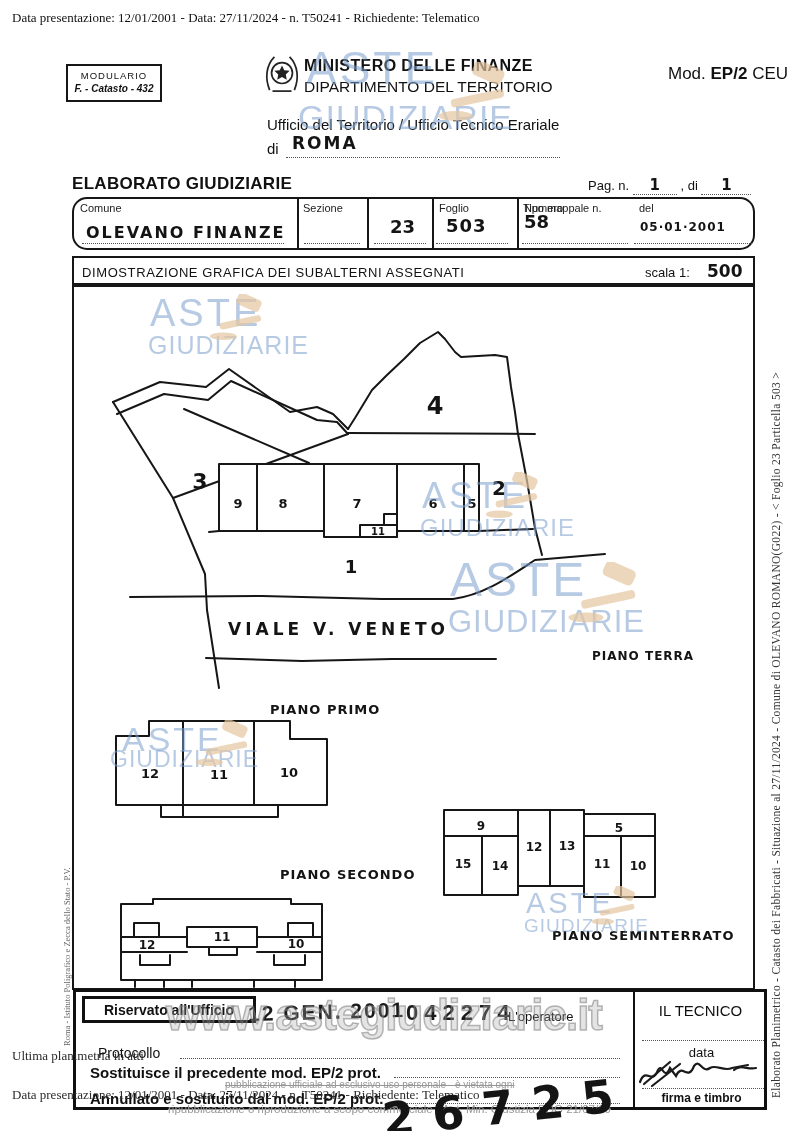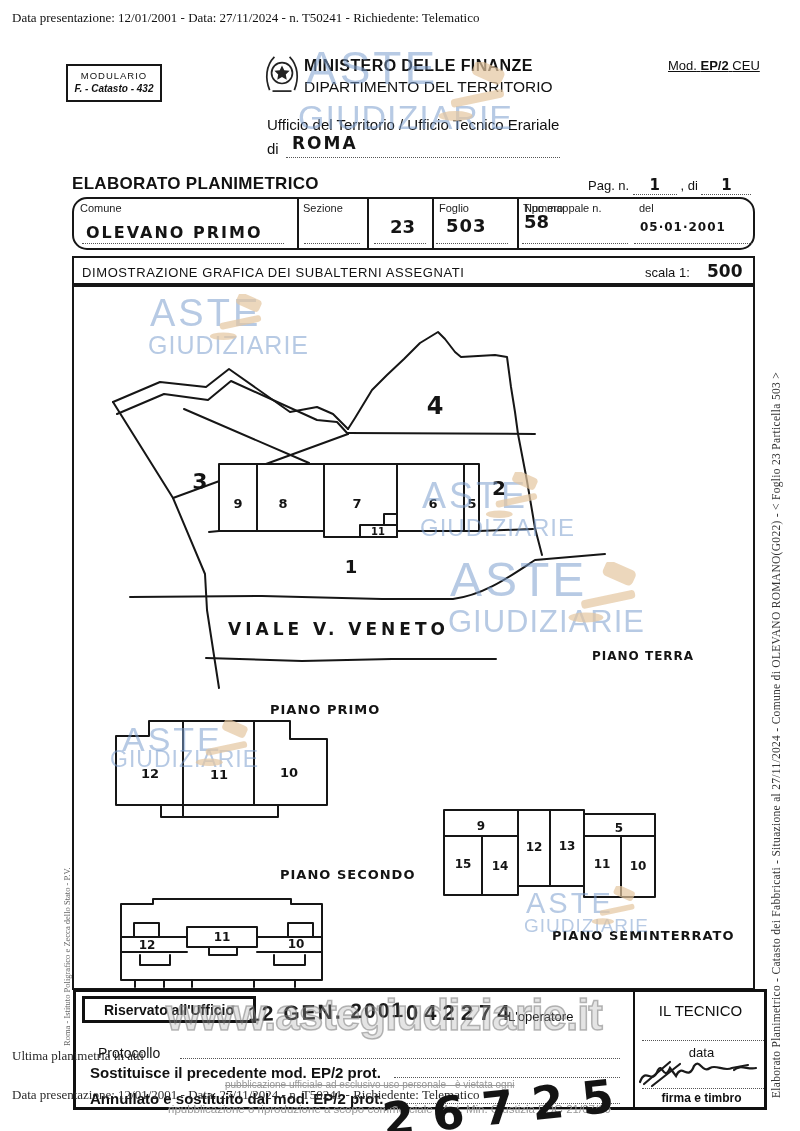--- a/index.html
+++ b/index.html
@@ -42,51 +42,51 @@
       <path d="M7,40 C2,28 3,14 12,5"></path>
       <path d="M33,40 C38,28 37,14 28,5"></path>
       <path d="M20,14 L22.4,19 L28,19.6 L24,23.4 L25,29 L20,26.2 L15,29 L16,23.4 L12,19.6 L17.6,19 Z" fill="#222" stroke="none"></path>
       <path d="M10,41 L30,41"></path>
     </g>
   </svg>
 
   <div class="abs" style="left:304px;top:57px;font-size:16px;font-weight:bold;letter-spacing:0.4px;">MINISTERO DELLE FINANZE</div>
   <div class="abs" style="left:304px;top:78px;font-size:15.5px;">DIPARTIMENTO DEL TERRITORIO</div>
 
-  <div class="abs" style="left:668px;top:58px;font-size:13px;text-decoration:underline;">
+  <div class="abs" style="left:668px;top:64px;font-size:17px;">
     <span>Mod.</span>
     <span style="font-weight:bold;">EP/2</span>
     <span>CEU</span>
   </div>
 
   <div class="abs" style="left:267px;top:116px;font-size:15px;">Ufficio del Territorio / Ufficio Tecnico Erariale</div>
   <div class="abs" style="left:267px;top:140px;font-size:15px;">di</div>
   <div class="abs dotted" style="left:286px;top:139px;width:274px;height:18px;"></div>
   <div class="abs hw" style="left:292px;top:133px;font-size:17px;letter-spacing:2px;">ROMA</div>
 
-  <div class="abs" style="left:72px;top:174px;font-size:17px;font-weight:bold;letter-spacing:0.3px;">ELABORATO PLANIMETRICO</div>
+  <div class="abs" style="left:72px;top:174px;font-size:17px;font-weight:bold;letter-spacing:0.3px;">ELABORATO GIUDIZIARIE</div>
   <div class="abs" style="left:588px;top:176px;font-size:13px;">
     <span>Pag. n.</span>
     <span class="dotted" style="display:inline-block;width:44px;text-align:center;"><span class="hw" style="font-size:15px;">1</span></span>
     <span>, di</span>
     <span class="dotted" style="display:inline-block;width:50px;text-align:center;"><span class="hw" style="font-size:15px;">1</span></span>
   </div>
 
   <div class="abs box" style="left:72px;top:197px;width:683px;height:53px;border-radius:15px;">
     <div class="abs" style="left:223px;top:0;height:49px;border-left:2px solid #161616;"></div>
     <div class="abs" style="left:293px;top:0;height:49px;border-left:2px solid #161616;"></div>
     <div class="abs" style="left:358px;top:0;height:49px;border-left:2px solid #161616;"></div>
     <div class="abs" style="left:443px;top:0;height:49px;border-left:2px solid #161616;"></div>
     <div class="abs lbl" style="left:6px;top:3px;">Comune</div>
     <div class="abs lbl" style="left:229px;top:3px;">Sezione</div>
     <div class="abs lbl" style="left:365px;top:3px;">Foglio</div>
     <div class="abs lbl" style="left:450px;top:3px;">Numero</div>
     <div class="abs lbl" style="left:449px;top:3px;left:449px;">Tipo mappale n.</div>
     <div class="abs lbl" style="left:565px;top:3px;">del</div>
-    <div class="abs hw" style="left:12px;top:24px;font-size:16px;letter-spacing:2px;">OLEVANO PRIMO</div>
+    <div class="abs hw" style="left:12px;top:24px;font-size:16px;letter-spacing:2px;">OLEVANO FINANZE</div>
     <div class="abs dotted" style="left:8px;top:28px;width:202px;height:16px;"></div>
     <div class="abs dotted" style="left:230px;top:28px;width:56px;height:16px;"></div>
     <div class="abs hw" style="left:316px;top:17px;font-size:18px;">23</div>
     <div class="abs dotted" style="left:300px;top:28px;width:52px;height:16px;"></div>
     <div class="abs hw" style="left:372px;top:16px;font-size:18px;letter-spacing:1px;">503</div>
     <div class="abs dotted" style="left:362px;top:28px;width:72px;height:16px;"></div>
     <div class="abs hw" style="left:450px;top:12px;font-size:18px;">58</div>
     <div class="abs dotted" style="left:448px;top:28px;width:106px;height:16px;"></div>
     <div class="abs hw" style="left:566px;top:21px;font-size:12px;letter-spacing:1px;">05·01·2001</div>
     <div class="abs dotted" style="left:560px;top:28px;width:118px;height:16px;"></div>

